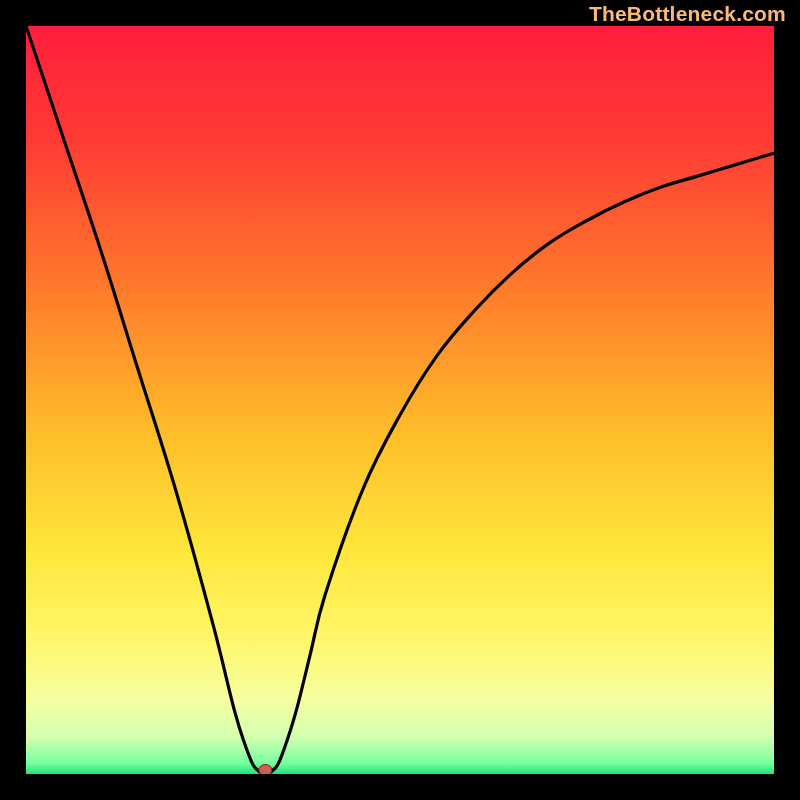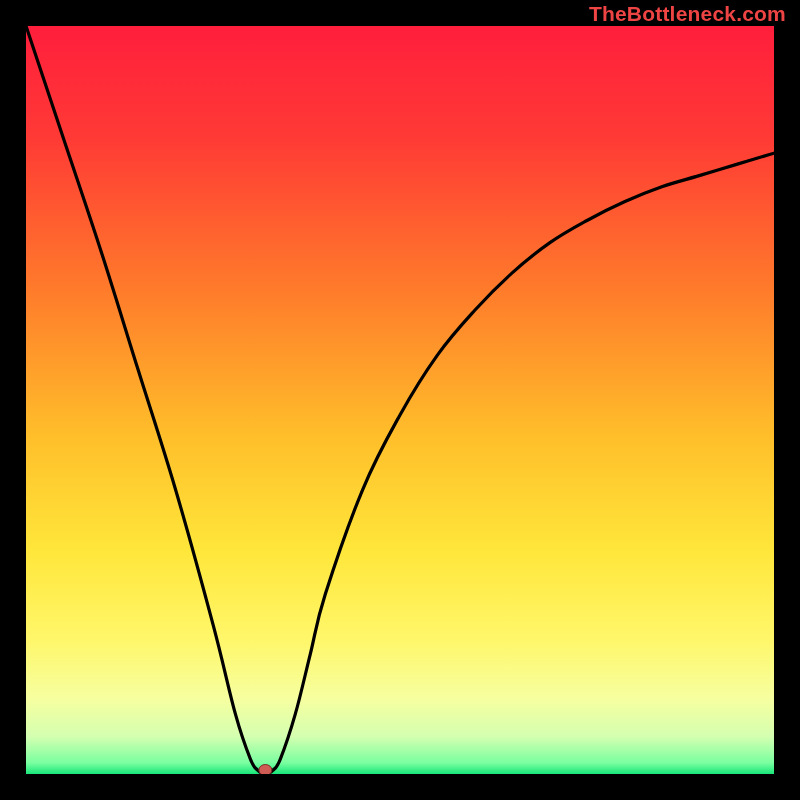--- a/index.html
+++ b/index.html
@@ -14,21 +14,21 @@
   .frame {
     position: relative;
     width: 800px;
     height: 800px;
     background: #000;
   }
   .watermark {
     position: absolute;
     top: 2px;
     right: 14px;
-    color: #ef4444;
+    color: #fdba74;
     font-size: 21px;
     font-weight: 600;
     letter-spacing: 0.2px;
     user-select: none;
   }
   svg.plot {
     position: absolute;
     top: 26px;
     left: 26px;
   }

